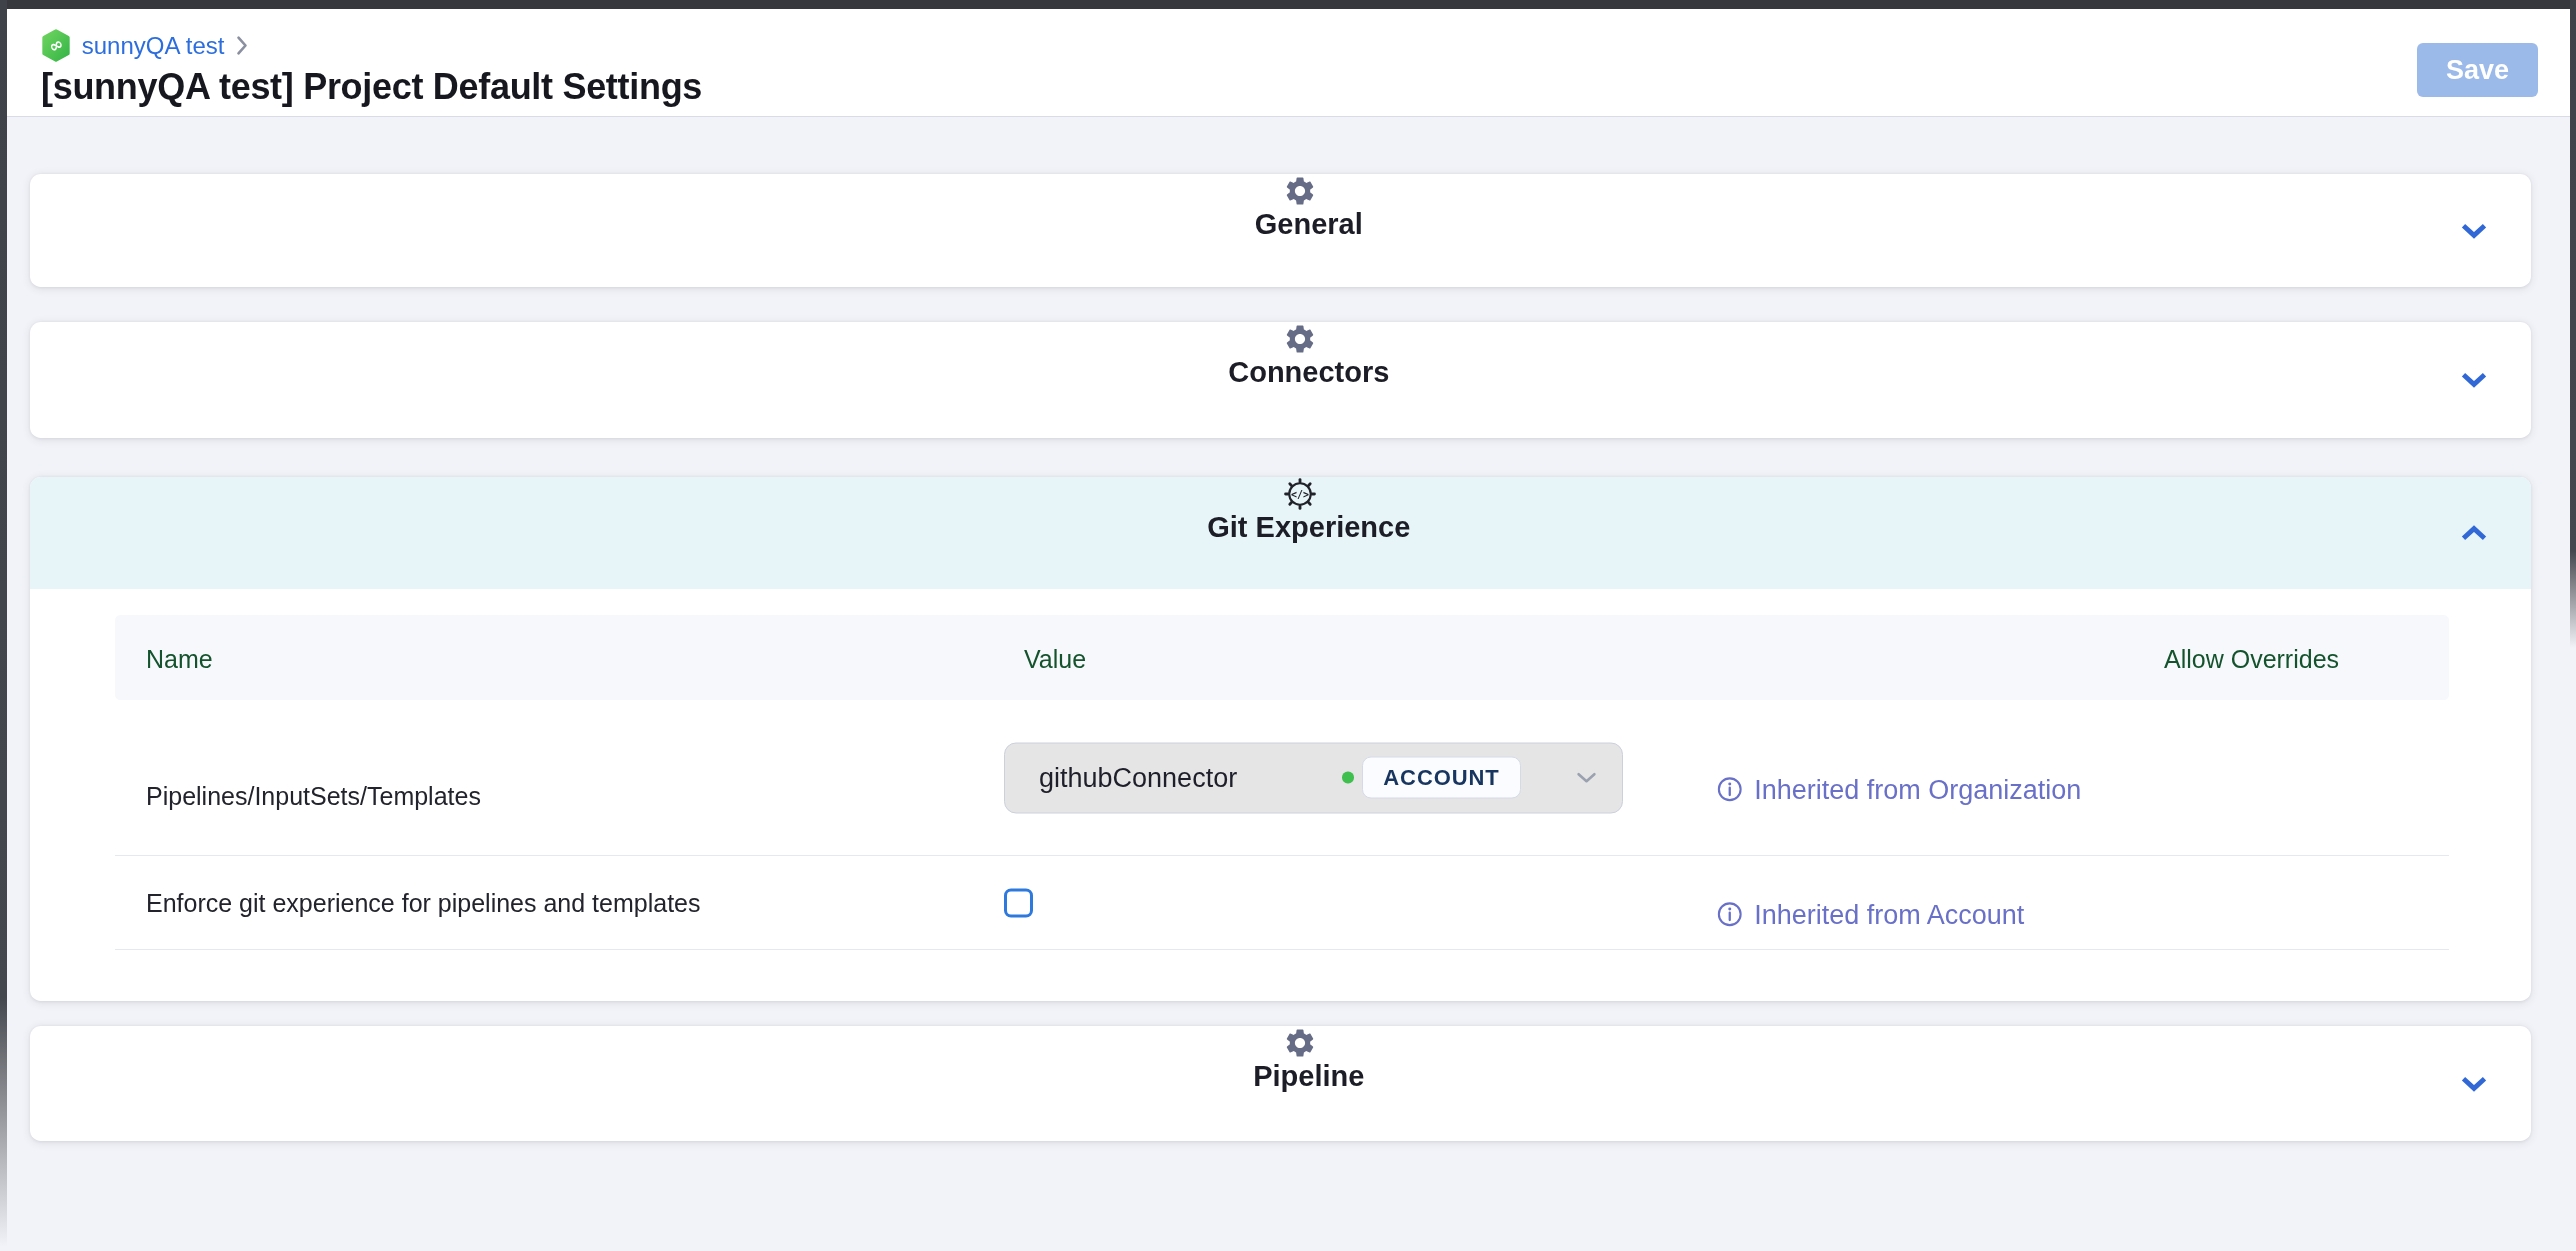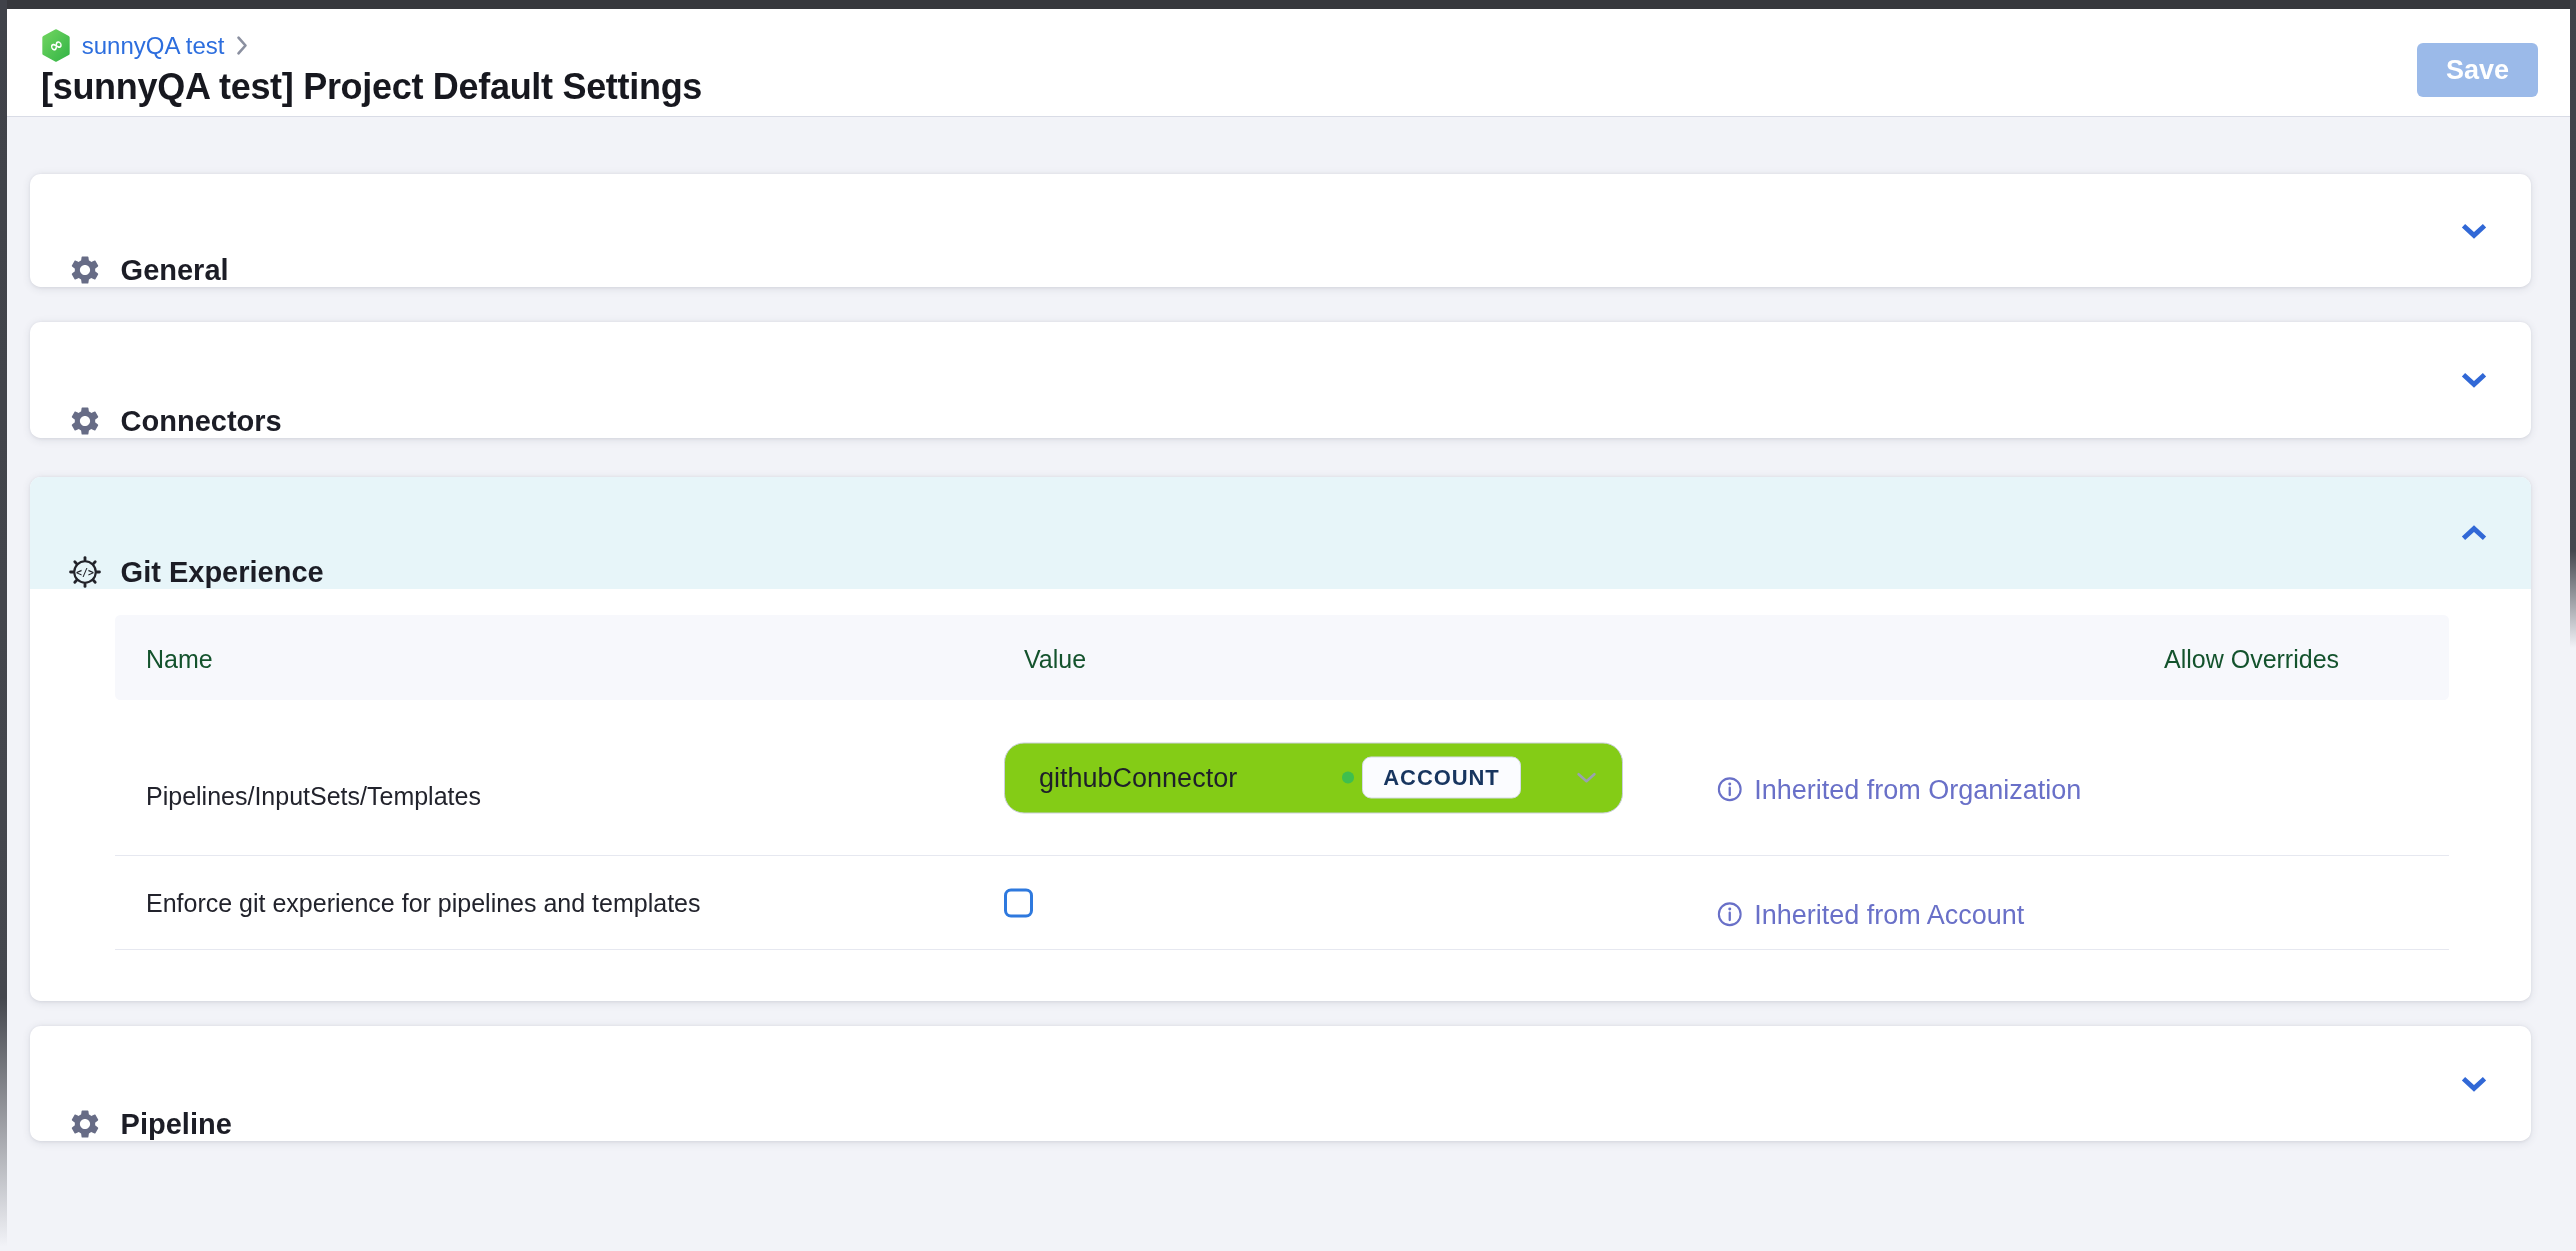--- a/index.html
+++ b/index.html
@@ -39,22 +39,22 @@
   .card {
     position:absolute; left:30px; width:2501px; background:#ffffff; border-radius:10.7px;
     box-shadow:0 1.8px 9px rgba(40,48,73,0.10), 0 0.9px 2.7px rgba(40,48,73,0.07);
   }
   .card-general    { top:174px; height:113px; }
   .card-connectors { top:322px; height:116px; }
   .card-git        { top:477px; height:524px; }
   .card-pipeline   { top:1026px; height:115px; }
 
   .sec-header {
-    position:relative; height:113px; display:flex; align-items:flex-end;
-    padding-left:38px; cursor:pointer; border-radius:10.7px;
+    position:relative; height:113px; display:flex; align-items:center;
+    padding-left:38px; cursor:pointer; border-radius:10.7px;flex-direction:column;
   }
   .card-git .sec-header { height:112px; background:#e7f5f9; border-radius:10.7px 10.7px 0 0; }
   .sec-icon { width:34px; height:34px; flex:0 0 auto; }
   .sec-label { margin-left:18.6px; font-size:29px; font-weight:700; color:#1c1d26; }
   .sec-chevron { position:absolute; right:43px; top:50%; margin-top:-9px; width:28px; height:18px; }
 
   
   .git-table { position:absolute; left:85px; top:138px; width:2334px; }
   .tbl-head {
     position:relative; height:85px; background:#f7f8fc; border-radius:5.3px;
@@ -70,22 +70,22 @@
   .row-2 { height:94px; }
   .cell-name {
     position:absolute; left:31px; top:50%; transform:translateY(-50%);
     max-width:799px; font-size:25px; line-height:37px; color:#22232c;
   }
   .cell-value { position:absolute; left:889px; top:50%; transform:translateY(-50%); }
   .cell-ao    { position:absolute; left:1601px; top:50%; transform:translateY(-50%);margin-top:12px; }
 
   
   .select-box {
-    width:619px; height:71px; background:#84cc16;
-    border:1.8px solid #cbd0dd; border-radius:20px;
+    width:619px; height:71px; background:#e5e5e5;
+    border:1.8px solid #cbd0dd; border-radius:12px;
     display:flex; align-items:center; cursor:pointer;
   }
   .select-value { margin-left:34px; font-size:27px; color:#1e1f2a; }
   .select-spacer { flex:1; }
   .status-dot { width:11.5px; height:11.5px; border-radius:50%; background:#3fbf4e; margin-right:8px; flex:0 0 auto; }
   .scope-badge {
     height:42px; padding:0 20.4px; display:flex; align-items:center;
     background:#fbfcff; border:1.8px solid #d5dae6; border-radius:9px;
     font-size:22px; font-weight:600; letter-spacing:0.9px; color:#17355f;
   }

